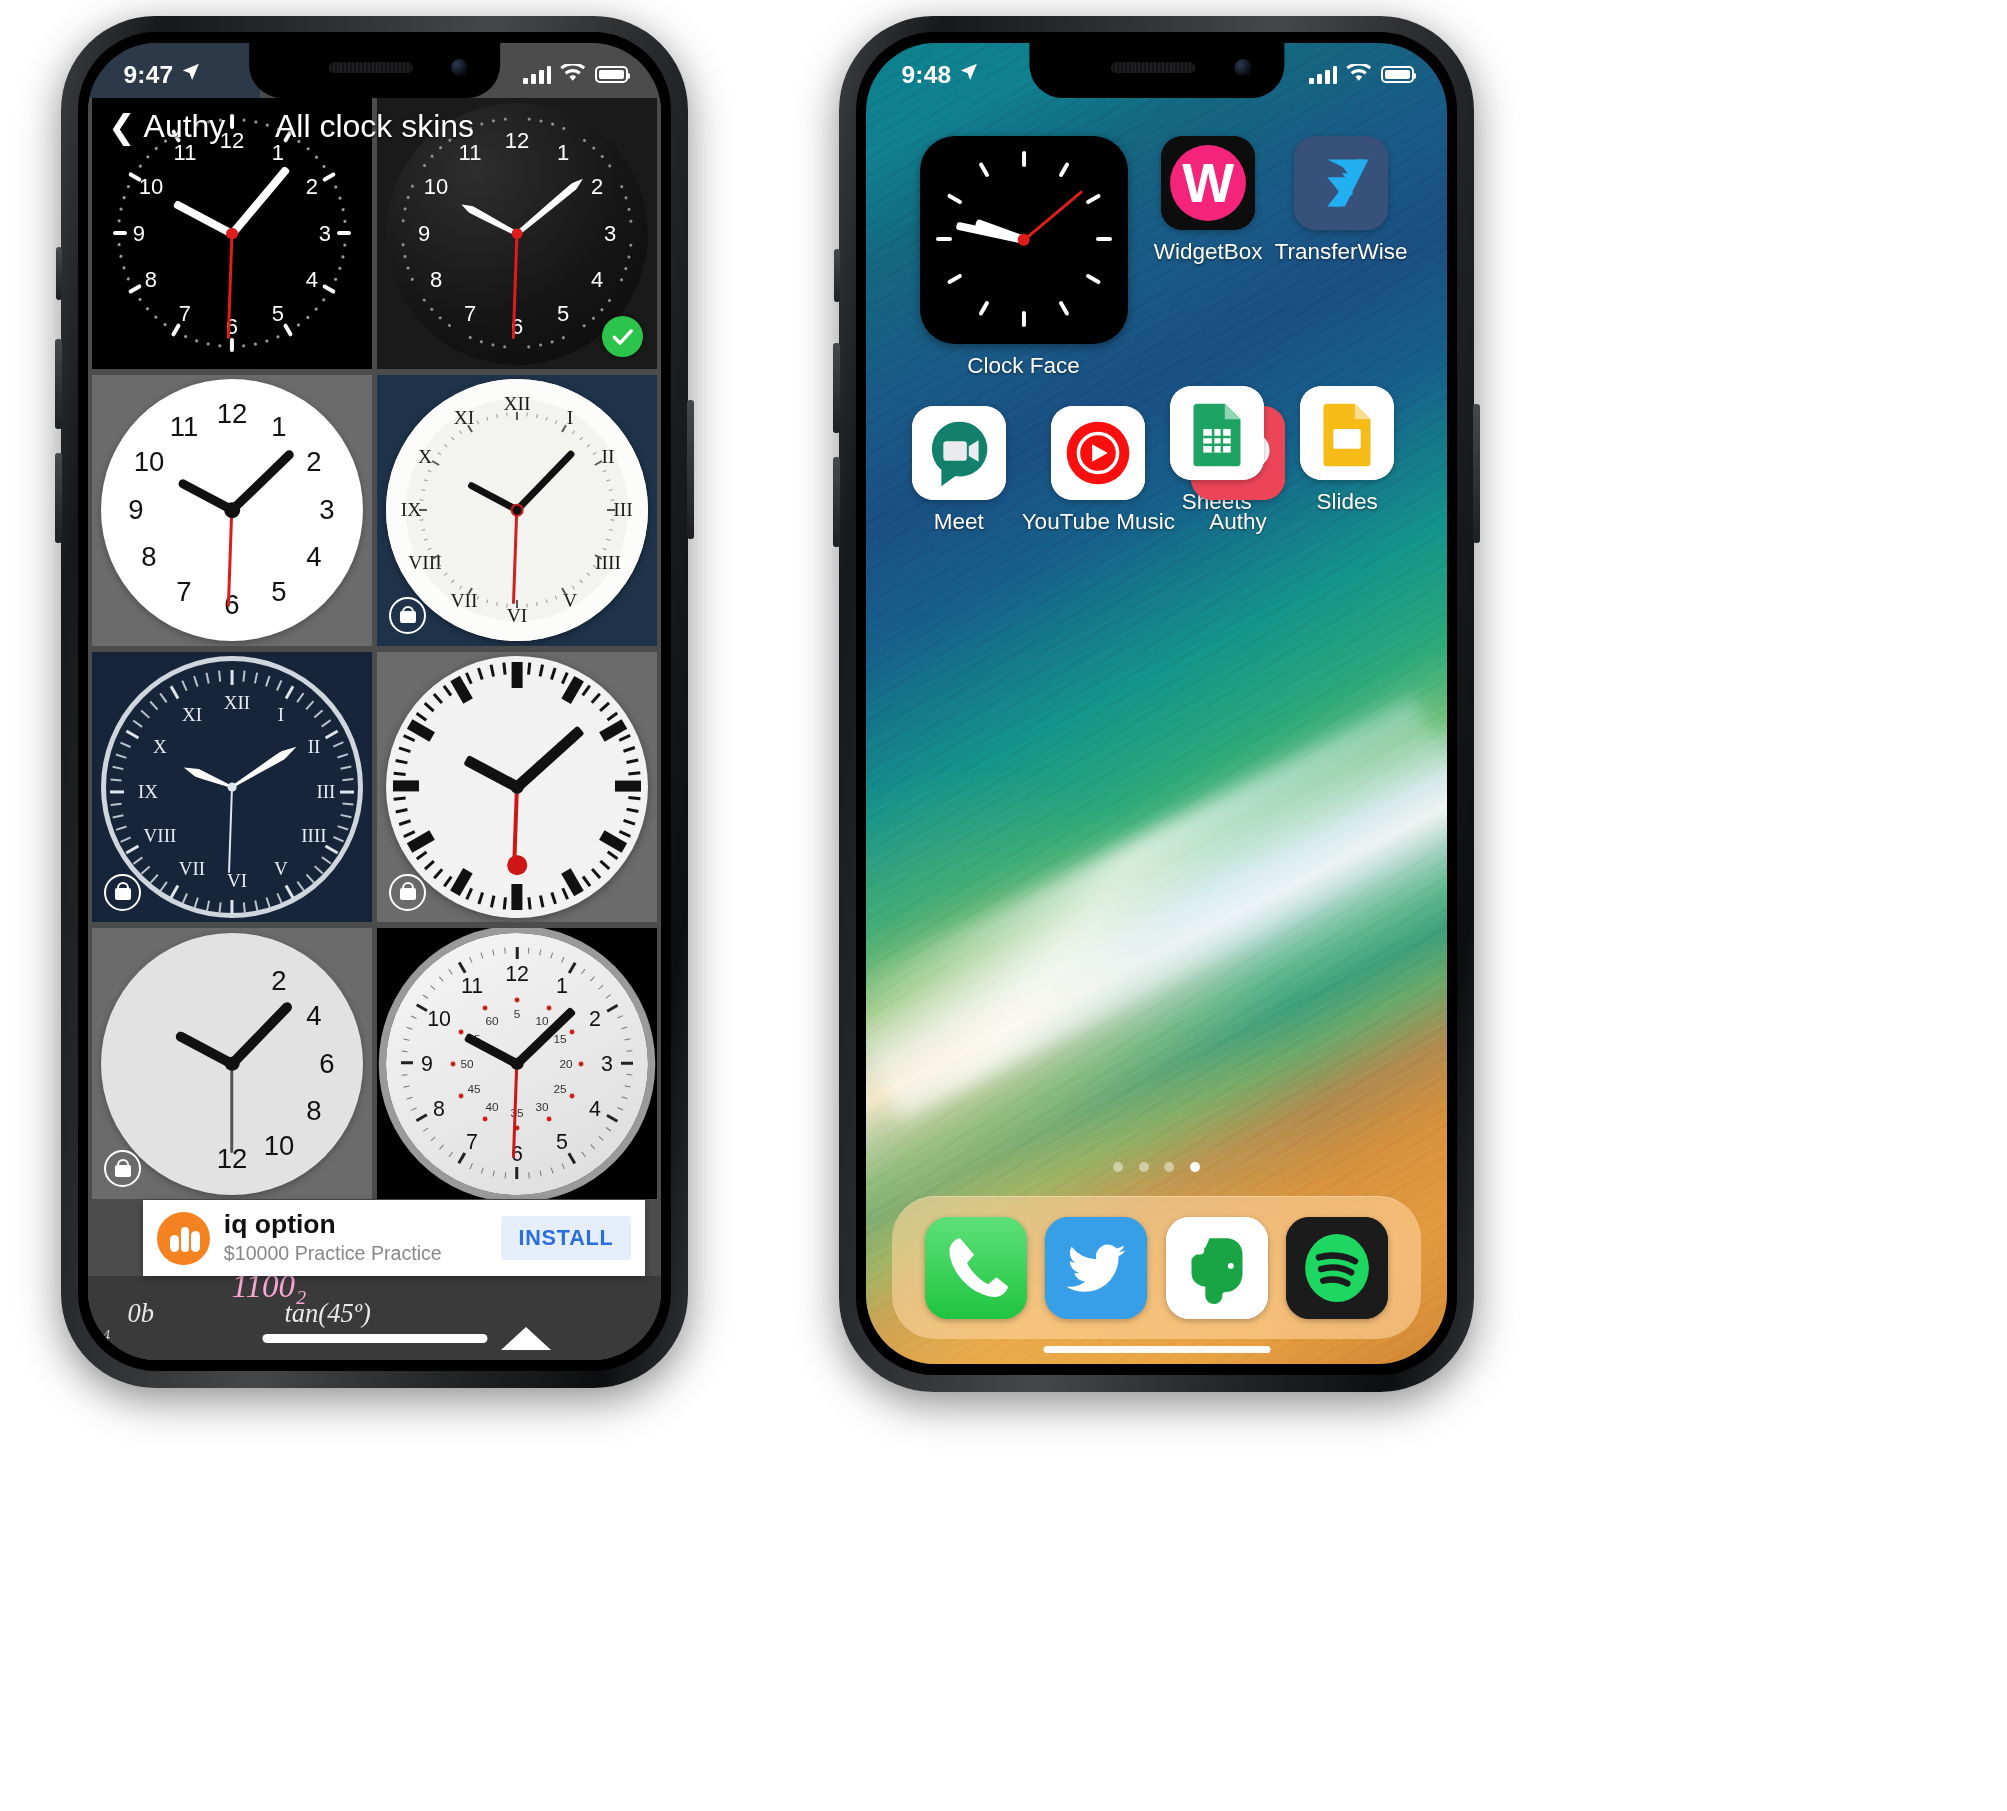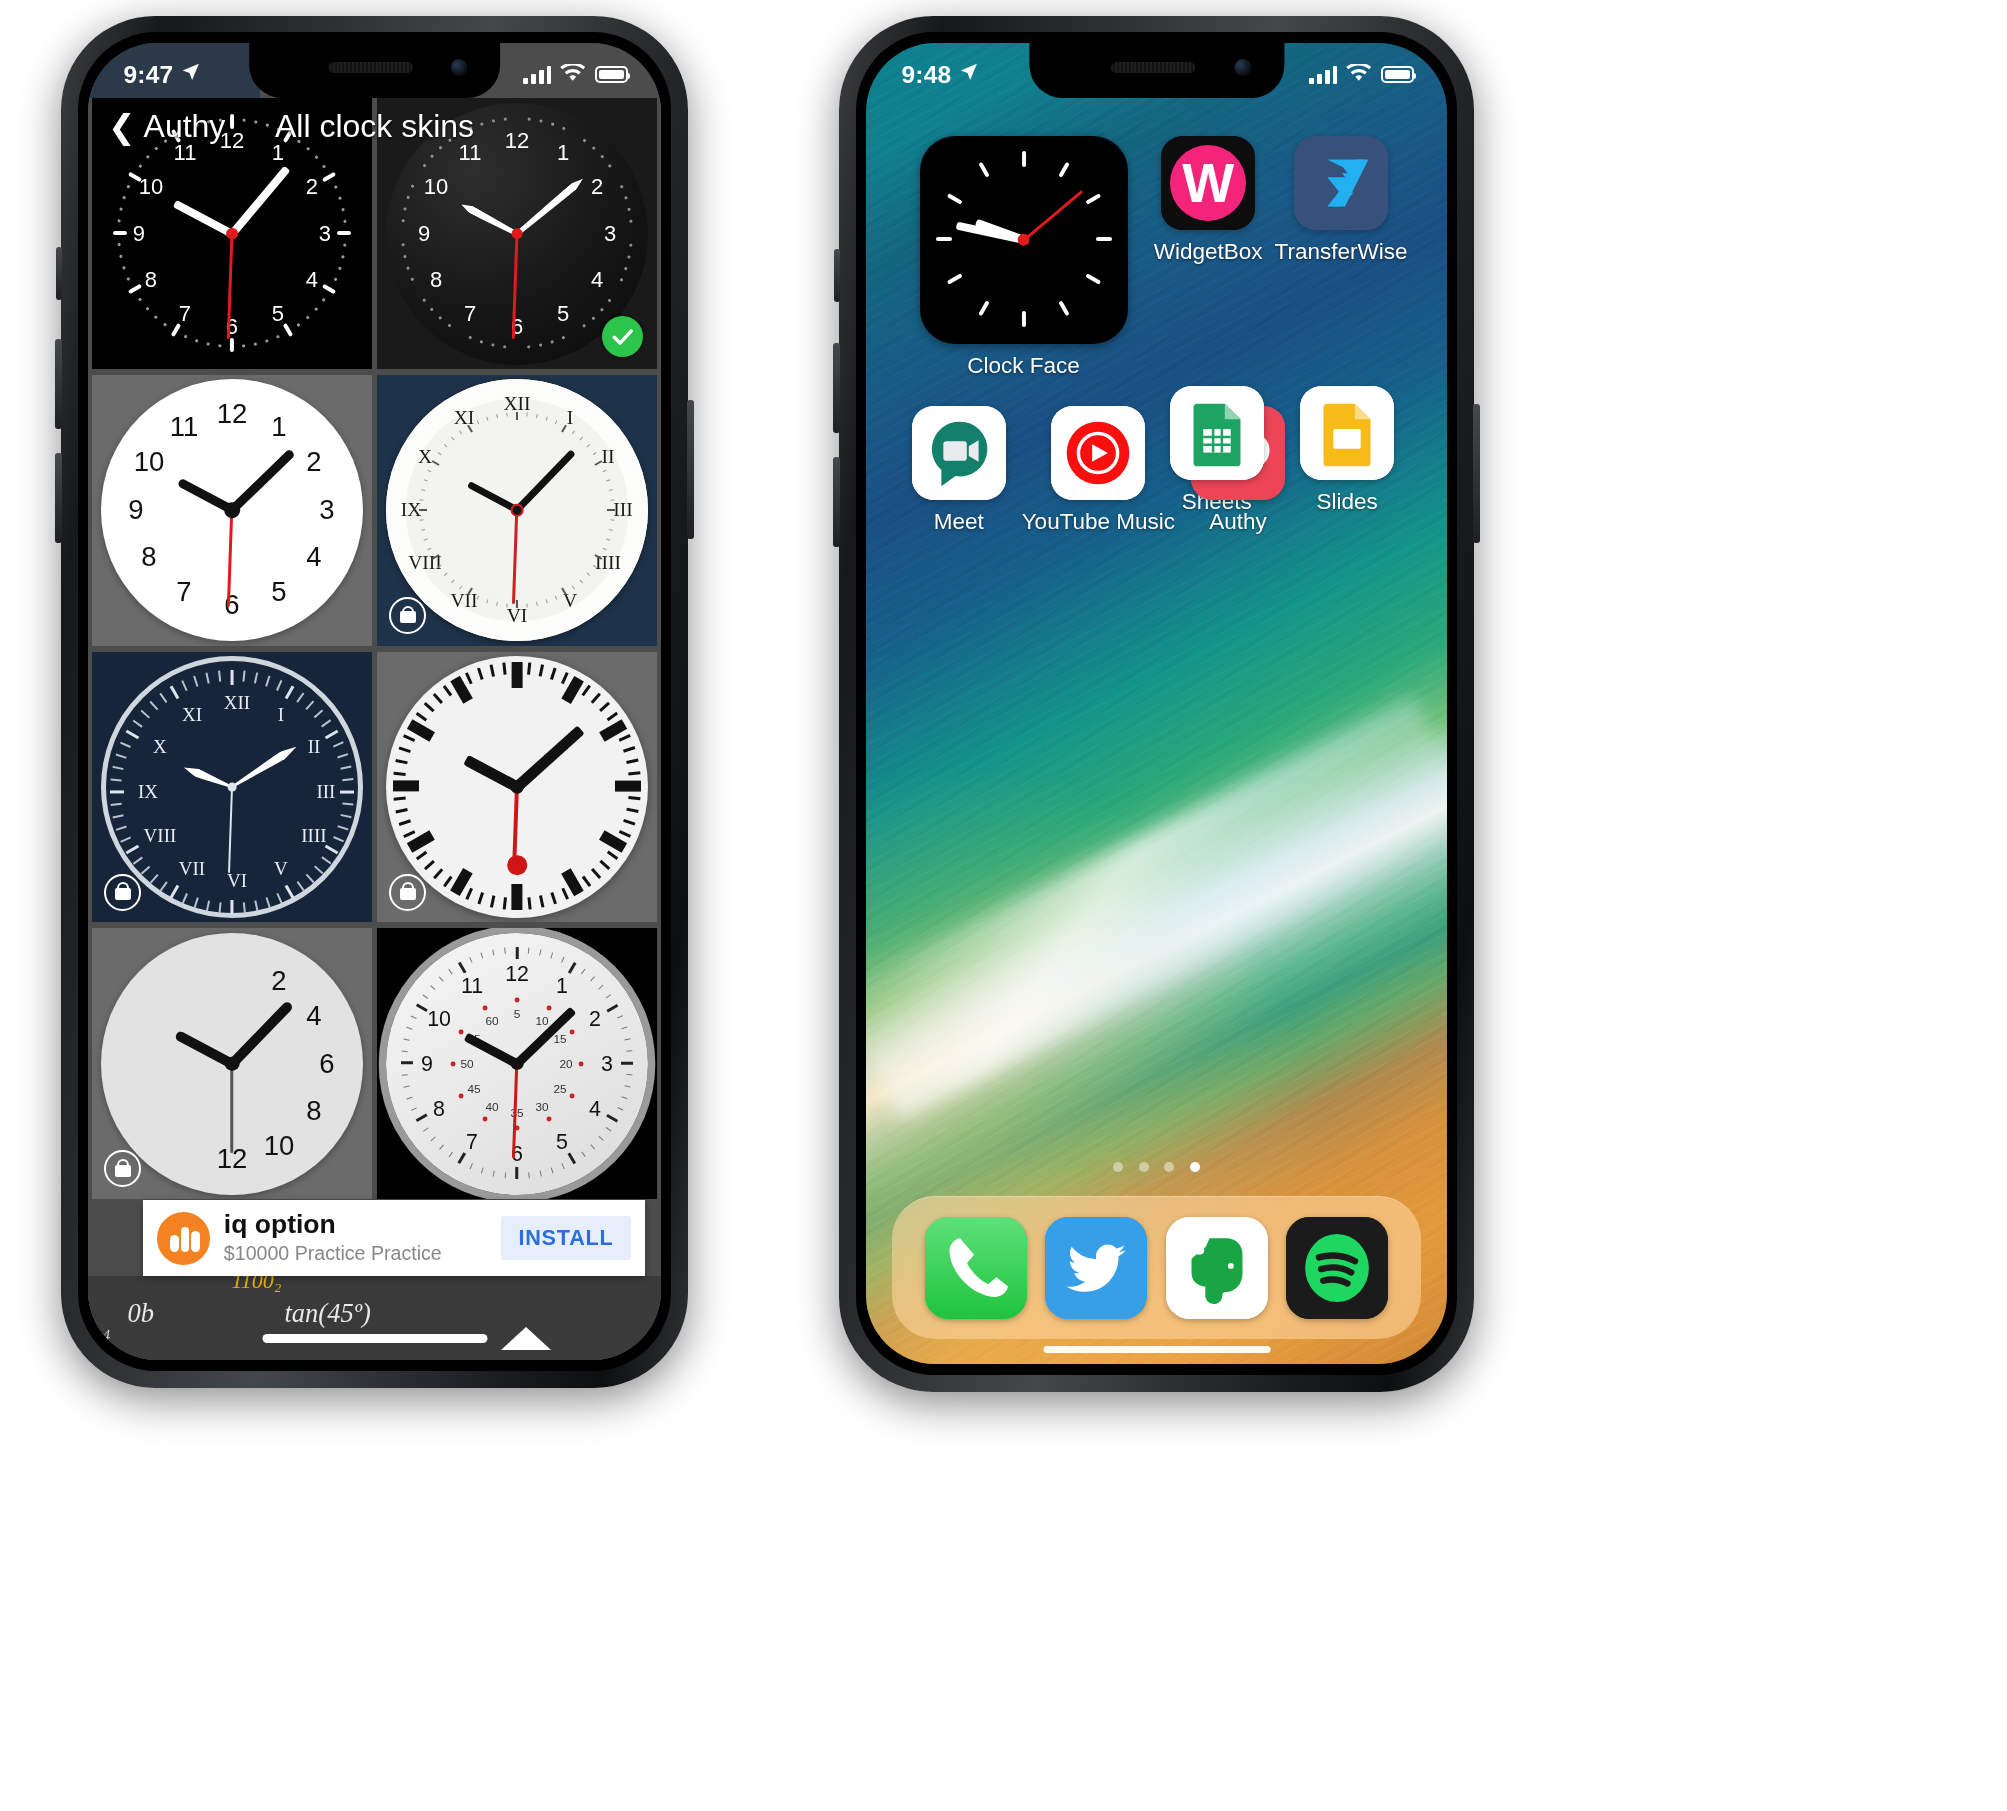--- a/index.html
+++ b/index.html
@@ -864,21 +864,21 @@
           <div class="nav-back">
             <span class="chev">❮</span>
             <span>Authy</span>
           </div>
           <div class="nav-title">All clock skins</div>
         </div>
 
         <div class="math-bg">
           <span style="left:39px; top:21.6px; font-size:26.5px;">0b</span>
           <span style="left:196px; top:21.6px; font-size:26.5px;text-align:center;">tan(45º)</span>
-          <span style="left:143px; top:-7.8px; font-size:22px; color:#eab308;">1100₂</span>
+          <span style="left:143px; top:-7.8px; font-size:33px; color:#f9a8d4;">1100₂</span>
           <span style="left:13.7px; top:51px; font-size:15.7px; color:#cfcfcf;">4</span>
         </div>
 
         <div class="ad-banner">
           <div class="ad-logo">
               <i></i>
               <i></i>
               <i></i>
             </div>
           <div class="ad-texts">

